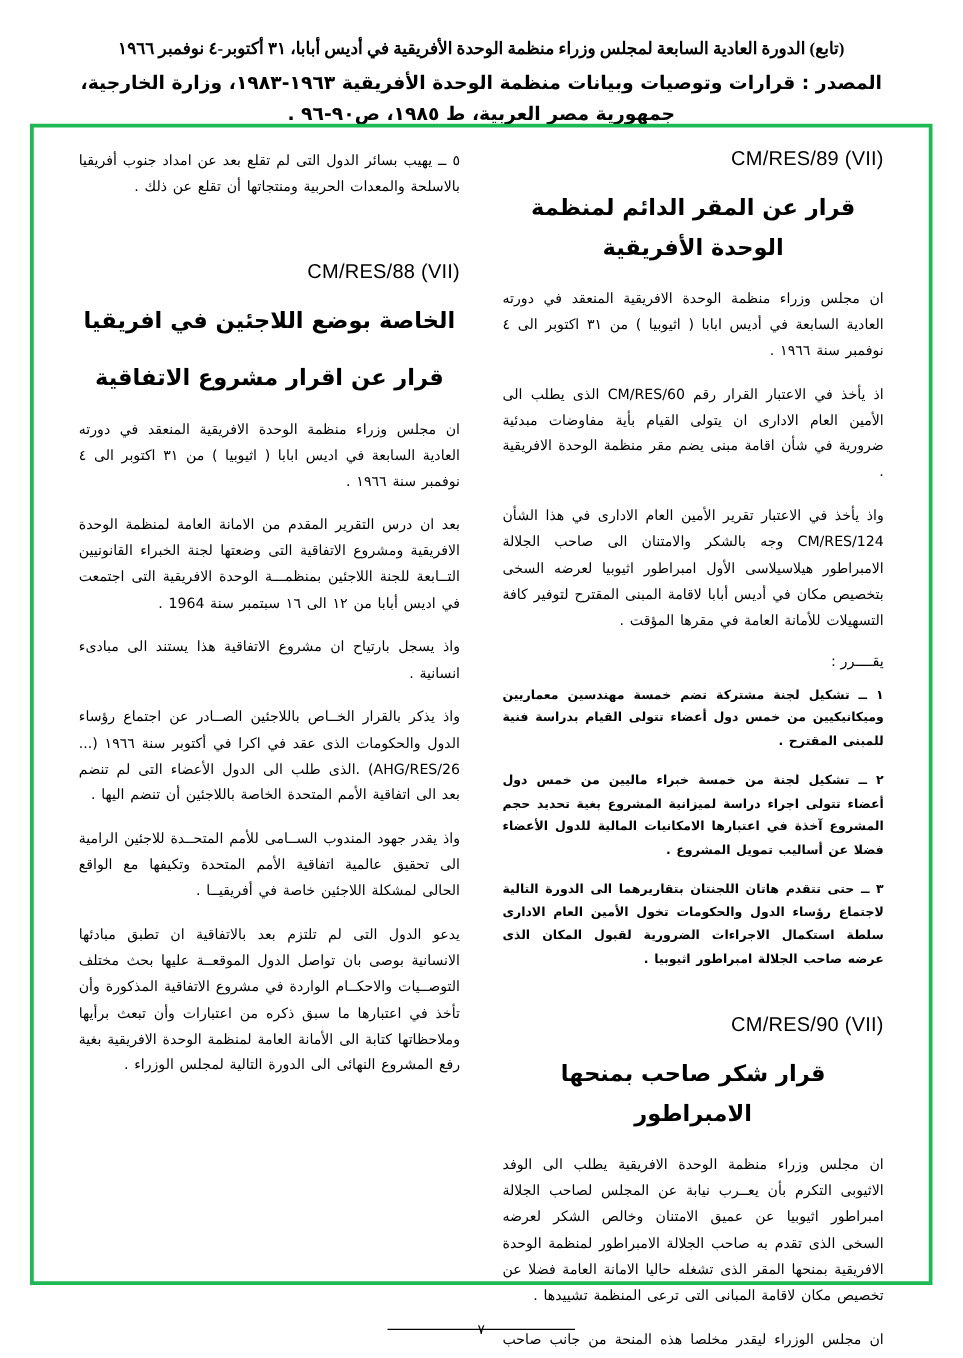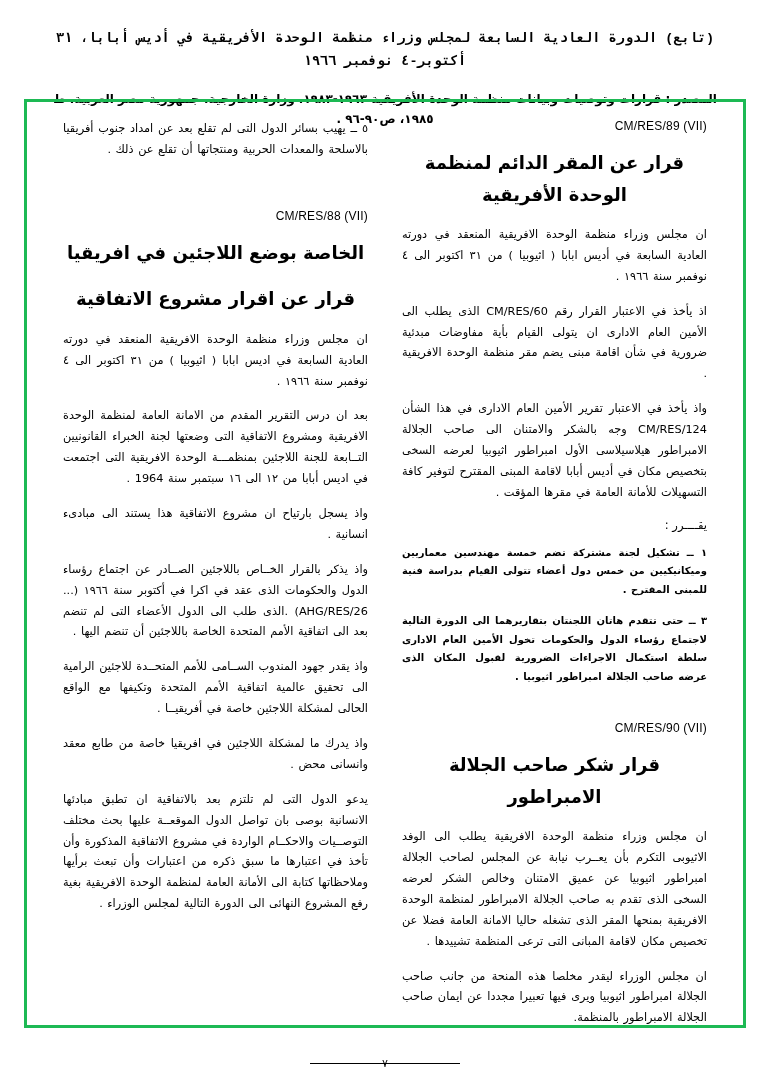--- a/index.html
+++ b/index.html
@@ -20,33 +20,33 @@
     height: 1086px;
     position: relative;
     box-sizing: border-box;
     padding: 0;
   }
   .header {
     padding: 28px 44px 0 44px;
     text-align: center;
   }
   .header-title {
-    font-family: Liberation Mono, monospace;
+    font-family: Liberation Serif, serif;
     font-size: 13.5px;
     font-weight: bold;
     line-height: 1.7;
     letter-spacing: 0px;
     direction: rtl;
   }
   .header-source {
     font-family: "DejaVu Sans", sans-serif;
-    font-size: 12px;
+    font-size: 15px;
     font-weight: bold;
     line-height: 1.7;
-    margin-top: 15px;
+    margin-top: 3px;
     direction: rtl;
   }
   .frame {
     position: absolute;
     top: 99px;
     right: 24px;
     left: 24px;
     bottom: 58px;
     border: 3.5px solid #1db954;
     box-sizing: border-box;
@@ -62,21 +62,21 @@
   .col {
     width: 50%;
     box-sizing: border-box;
     direction: rtl;
   }
   .col-right { padding-left: 17px; padding-right: 14px; }
   .col-left  { padding-right: 17px; padding-left: 14px; }
 
   .res-id {
     font-family: "Liberation Sans", sans-serif;
-    font-size: 12px;
+    font-size: 16px;
     direction: ltr;
     text-align: right;
     unicode-bidi: embed;
     margin: 0 0 14px 0;
     letter-spacing: 0.2px;
   }
   .res-title {
     font-size: 18px;
     font-weight: bold;
     text-align: center;
@@ -143,28 +143,29 @@
       <div class="col col-right">
 
         <div>
           <div class="res-id">CM/RES/89 (VII)</div>
           <div class="res-title">قرار عن المقر الدائم لمنظمة الوحدة الأفريقية</div>
           <p class="body">ان مجلس وزراء منظمة الوحدة الافريقية المنعقد في دورته العادية السابعة في أديس ابابا ( اثيوبيا ) من ٣١ اكتوبر الى ٤ نوفمبر سنة ١٩٦٦ .</p>
           <p class="body">اذ يأخذ في الاعتبار القرار رقم CM/RES/60 الذى يطلب الى الأمين العام الادارى ان يتولى القيام بأية مفاوضات مبدئية ضرورية في شأن اقامة مبنى يضم مقر منظمة الوحدة الافريقية .</p>
           <p class="body">واذ يأخذ في الاعتبار تقرير الأمين العام الادارى في هذا الشأن CM/RES/124 وجه بالشكر والامتنان الى صاحب الجلالة الامبراطور هيلاسيلاسى الأول امبراطور اثيوبيا لعرضه السخى بتخصيص مكان في أديس أبابا لاقامة المبنى المقترح لتوفير كافة التسهيلات للأمانة العامة في مقرها المؤقت .</p>
           <div class="center-word">يقــــرر :</div>
           <p class="numbered">١ ــ تشكيل لجنة مشتركة تضم خمسة مهندسين معماريين وميكانيكيين من خمس دول أعضاء تتولى القيام بدراسة فنية للمبنى المقترح .</p>
+          <p class="numbered">٢ ــ تشكيل لجنة من خمسة خبراء ماليين من خمس دول أعضاء تتولى اجراء دراسة لميزانية المشروع بغية تحديد حجم المشروع آخذة في اعتبارها الامكانيات المالية للدول الأعضاء فضلا عن أساليب تمويل المشروع .</p>
           <p class="numbered">٣ ــ حتى تتقدم هاتان اللجنتان بتقاريرهما الى الدورة التالية لاجتماع رؤساء الدول والحكومات تخول الأمين العام الادارى سلطة استكمال الاجراءات الضرورية لقبول المكان الذى عرضه صاحب الجلالة امبراطور اثيوبيا .</p>
         </div>
 
         <div class="spacer-md"></div>
 
         <div>
           <div class="res-id">CM/RES/90 (VII)</div>
-          <div class="res-title">قرار شكر صاحب الجلالة الامبراطور</div>
+          <div class="res-title">قرار شكر صاحب بمنحها الامبراطور</div>
           <p class="body">ان مجلس وزراء منظمة الوحدة الافريقية يطلب الى الوفد الاثيوبى التكرم بأن يعــرب نيابة عن المجلس لصاحب الجلالة امبراطور اثيوبيا عن عميق الامتنان وخالص الشكر لعرضه السخى الذى تقدم به صاحب الجلالة الامبراطور لمنظمة الوحدة الافريقية بمنحها المقر الذى تشغله حاليا الامانة العامة فضلا عن تخصيص مكان لاقامة المبانى التى ترعى المنظمة تشييدها .</p>
           <p class="body">ان مجلس الوزراء ليقدر مخلصا هذه المنحة من جانب صاحب الجلالة امبراطور اثيوبيا ويرى فيها تعبيرا مجددا عن ايمان صاحب الجلالة الامبراطور بالمنظمة.</p>
         </div>
 
       </div>
 
       <div class="col col-left">
 
         <p class="body">٥ ــ يهيب بسائر الدول التى لم تقلع بعد عن امداد جنوب أفريقيا بالاسلحة والمعدات الحربية ومنتجاتها أن تقلع عن ذلك .</p>
 
@@ -172,21 +173,20 @@
 
         <div>
           <div class="res-id">CM/RES/88 (VII)</div>
           <div class="res-title">الخاصة بوضع اللاجئين في افريقيا</div>
           <div class="res-title">قرار عن اقرار مشروع الاتفاقية</div>
           <p class="body">ان مجلس وزراء منظمة الوحدة الافريقية المنعقد في دورته العادية السابعة في اديس ابابا ( اثيوبيا ) من ٣١ اكتوبر الى ٤ نوفمبر سنة ١٩٦٦ .</p>
           <p class="body">بعد ان درس التقرير المقدم من الامانة العامة لمنظمة الوحدة الافريقية ومشروع الاتفاقية التى وضعتها لجنة الخبراء القانونيين التــابعة للجنة اللاجئين بمنظمـــة الوحدة الافريقية التى اجتمعت في اديس أبابا من ١٢ الى ١٦ سبتمبر سنة 1964 .</p>
           <p class="body">واذ يسجل بارتياح ان مشروع الاتفاقية هذا يستند الى مبادىء انسانية .</p>
           <p class="body">واذ يذكر بالقرار الخــاص باللاجئين الصــادر عن اجتماع رؤساء الدول والحكومات الذى عقد في اكرا في أكتوبر سنة ١٩٦٦ (... AHG/RES/26) .الذى طلب الى الدول الأعضاء التى لم تنضم بعد الى اتفاقية الأمم المتحدة الخاصة باللاجئين أن تنضم اليها .</p>
           <p class="body">واذ يقدر جهود المندوب الســامى للأمم المتحــدة للاجئين الرامية الى تحقيق عالمية اتفاقية الأمم المتحدة وتكيفها مع الواقع الحالى لمشكلة اللاجئين خاصة في أفريقيــا .</p>
-          <p class="body">واذ يدرك ما لمشكلة اللاجئين في افريقيا خاصة من طابع معقد وانسانى محض .</p>
           <p class="body">يدعو الدول التى لم تلتزم بعد بالاتفاقية ان تطبق مبادئها الانسانية بوصى بان تواصل الدول الموقعــة عليها بحث مختلف التوصــيات والاحكــام الواردة في مشروع الاتفاقية المذكورة وأن تأخذ في اعتبارها ما سبق ذكره من اعتبارات وأن تبعث برأيها وملاحظاتها كتابة الى الأمانة العامة لمنظمة الوحدة الافريقية بغية رفع المشروع النهائى الى الدورة التالية لمجلس الوزراء .</p>
         </div>
 
       </div>
 
     </div>
   </div>
 
   <div class="bottom-rule"></div>
   <div class="page-number">٧</div>

